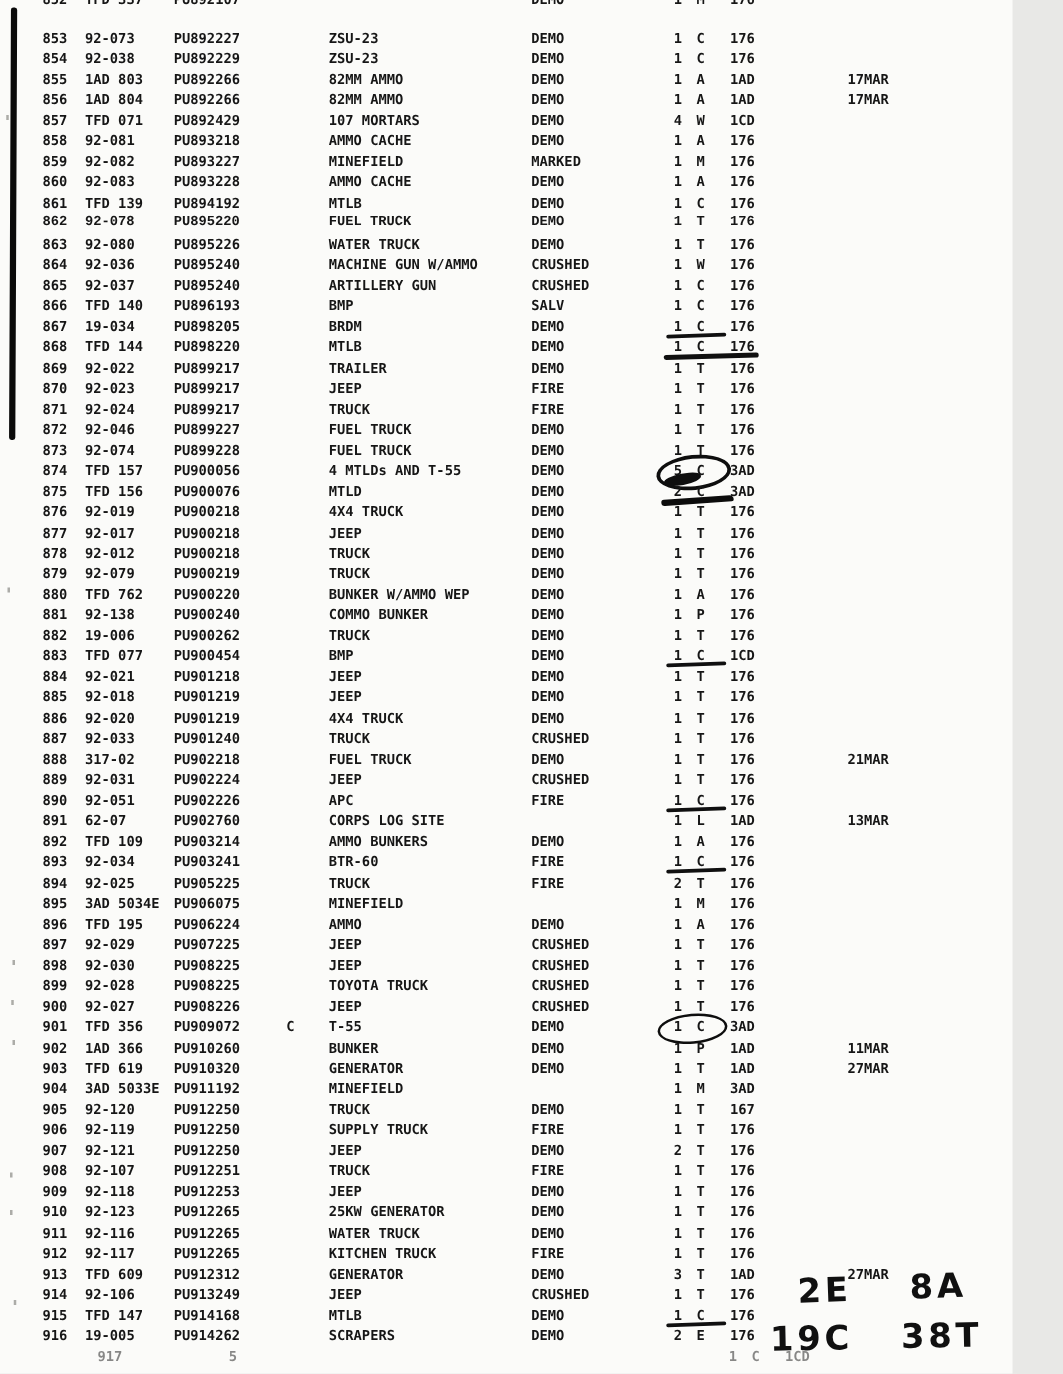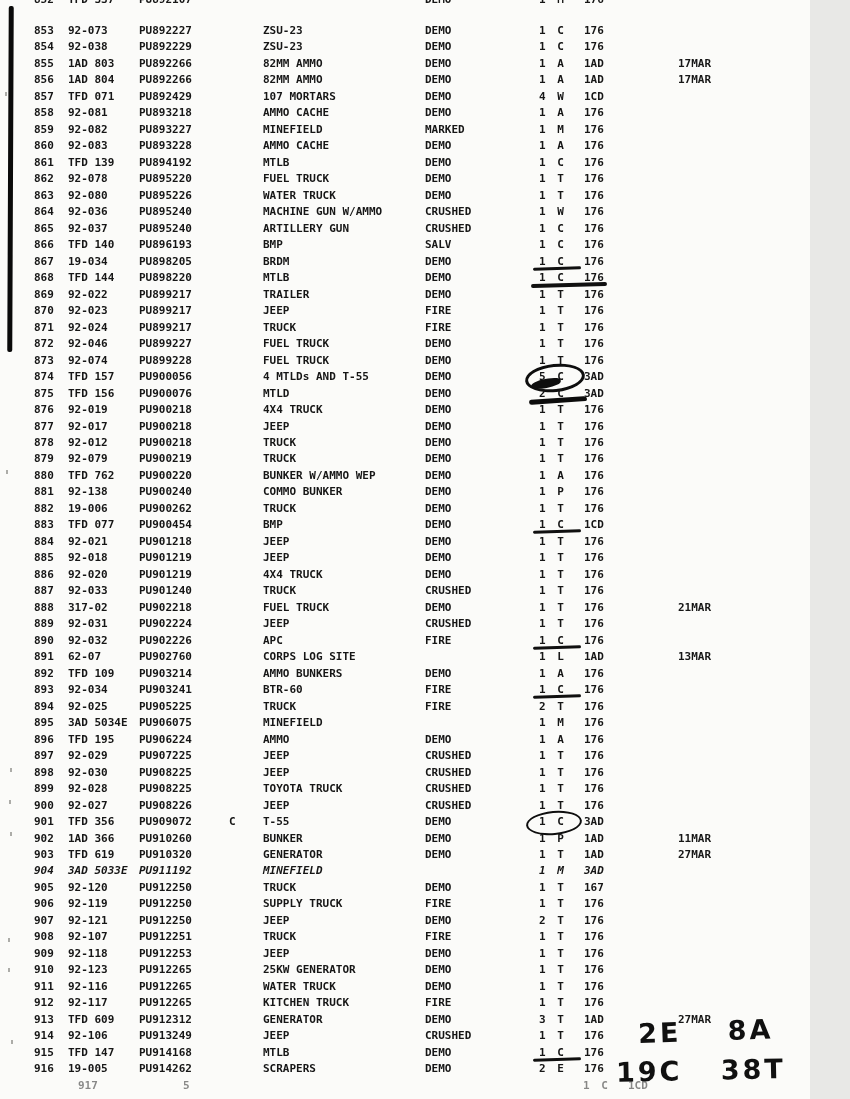--- a/index.html
+++ b/index.html
@@ -189,21 +189,21 @@
         <span class="cell c-num">861</span>
         <span class="cell c-id">TFD 139</span>
         <span class="cell c-pu">PU894192</span>
         <span class="cell c-c"></span>
         <span class="cell c-desc">MTLB</span>
         <span class="cell c-status">DEMO</span>
         <span class="cell c-qty">1 C</span>
         <span class="cell c-unit">176</span>
         <span class="cell c-date"></span>
       </div>
-      <div class="row" style="top: 172.32px;">
+      <div class="row" style="top: 172.32px; font-family: Liberation Mono, monospace;">
         <span class="cell c-num">862</span>
         <span class="cell c-id">92-078</span>
         <span class="cell c-pu">PU895220</span>
         <span class="cell c-c"></span>
         <span class="cell c-desc">FUEL TRUCK</span>
         <span class="cell c-status">DEMO</span>
         <span class="cell c-qty">1 T</span>
         <span class="cell c-unit">176</span>
         <span class="cell c-date"></span>
       </div>
@@ -499,21 +499,21 @@
         <span class="cell c-pu">PU902224</span>
         <span class="cell c-c"></span>
         <span class="cell c-desc">JEEP</span>
         <span class="cell c-status">CRUSHED</span>
         <span class="cell c-qty">1 T</span>
         <span class="cell c-unit">176</span>
         <span class="cell c-date"></span>
       </div>
       <div class="row" style="top: 633.76px;">
         <span class="cell c-num">890</span>
-        <span class="cell c-id">92-032</span>
+        <span class="cell c-id">92-051</span>
         <span class="cell c-pu">PU902226</span>
         <span class="cell c-c"></span>
         <span class="cell c-desc">APC</span>
         <span class="cell c-status">FIRE</span>
         <span class="cell c-qty ann-u">1 C</span>
         <span class="cell c-unit">176</span>
         <span class="cell c-date"></span>
       </div>
       <div class="row" style="top: 650.24px;">
         <span class="cell c-num">891</span>
@@ -651,21 +651,21 @@
         <span class="cell c-num">903</span>
         <span class="cell c-id">TFD 619</span>
         <span class="cell c-pu">PU910320</span>
         <span class="cell c-c"></span>
         <span class="cell c-desc">GENERATOR</span>
         <span class="cell c-status">DEMO</span>
         <span class="cell c-qty">1 T</span>
         <span class="cell c-unit">1AD</span>
         <span class="cell c-date">27MAR</span>
       </div>
-      <div class="row" style="top: 864.48px; font-style: italic;">
+      <div class="row" style="top: 864.48px;">
         <span class="cell c-num">904</span>
         <span class="cell c-id">3AD 5033E</span>
         <span class="cell c-pu">PU911192</span>
         <span class="cell c-c"></span>
         <span class="cell c-desc">MINEFIELD</span>
         <span class="cell c-status"></span>
         <span class="cell c-qty">1 M</span>
         <span class="cell c-unit">3AD</span>
         <span class="cell c-date"></span>
       </div>

